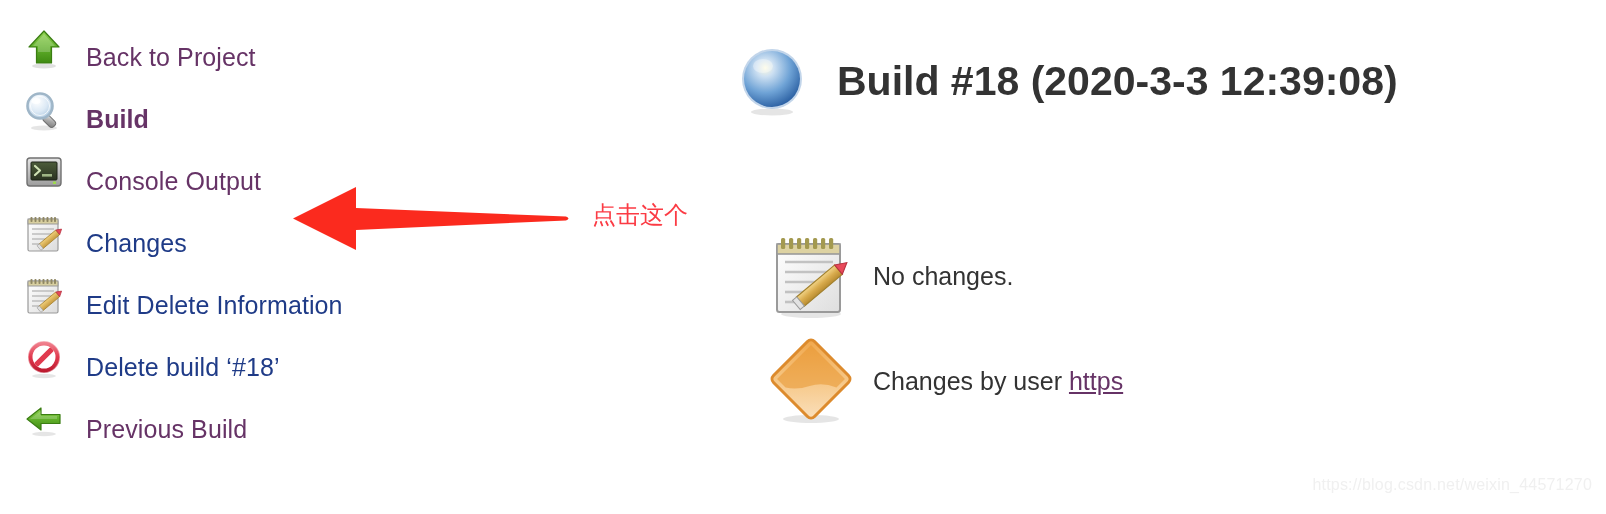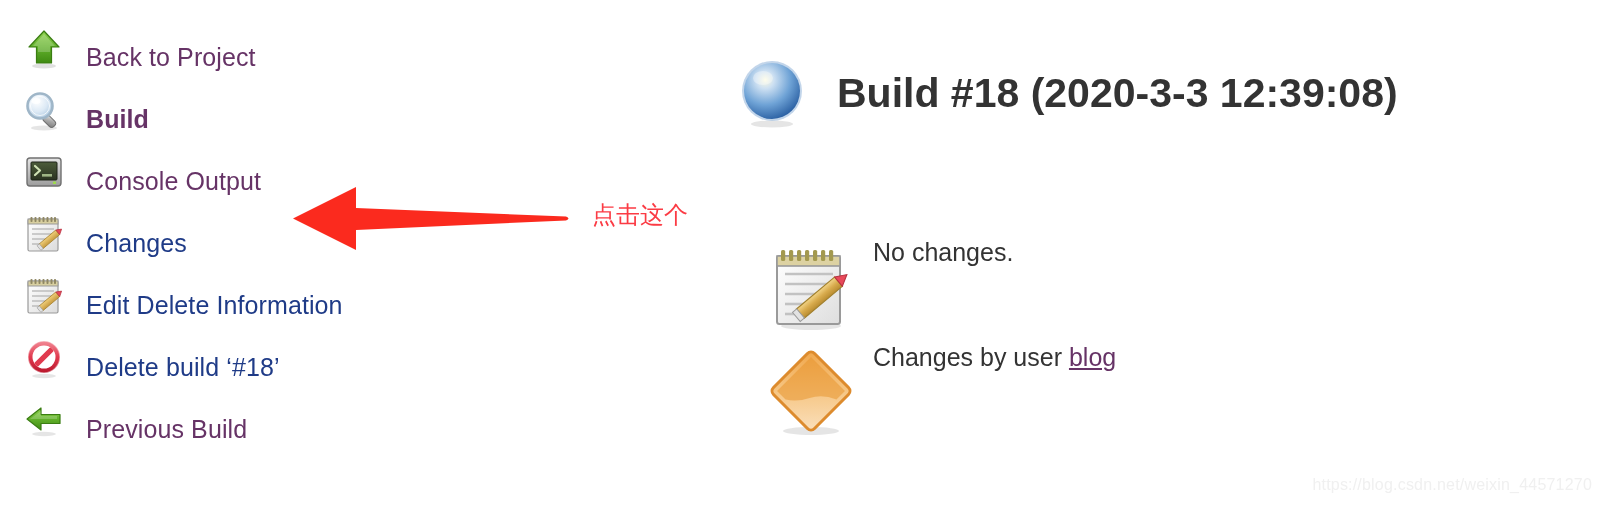--- a/index.html
+++ b/index.html
@@ -47,21 +47,21 @@
   .lnk-new     { color: #1f3b87; }
   .bold        { font-weight: bold; }
 
   
   .ico-svg { display:block; width:100%; height:100%; }
 
   
   #main {
     position: absolute;
     left: 735px;
-    top: 12px;
+    top: 0;
     width: 860px;
     height: 404px;
   }
   #build-header {
     position: absolute;
     left: 0;
     top: 44px;
     display: flex;
     align-items: center;
   }
@@ -75,21 +75,21 @@
     font-weight: bold;
     color: #333333;
     margin-left: 28px;
     white-space: nowrap;
     line-height: 1;
   }
 
   .info-row {
     position: absolute;
     display: flex;
-    align-items: flex-start;
+    align-items: center;
   }
   #row-changes { left: 28px; top: 228px; }
   #row-started { left: 28px; top: 333px; }
 
   .info-icon {
     width: 96px;
     height: 96px;
     flex: 0 0 96px;
   }
   .info-text {
@@ -389,21 +389,21 @@
               <stop offset="1" stop-color="#fae0bd"></stop>
           </linearGradient>
         </defs>
         <ellipse cx="48" cy="86" rx="28" ry="4" fill="#000" opacity="0.10"></ellipse>
         <g transform="rotate(45 48 46)">
           <rect x="19" y="17" width="58" height="58" rx="5" fill="url(#dmdG)" stroke="#dd8b2d" stroke-width="3"></rect>
           <path d="M24 22 L72 22 L72 34 Q58 40 52 52 Q46 64 36 70 L24 70 Z" fill="#e8952f" opacity="0.55"></path>
         </g>
       </svg>
     </span>
-    <span class="info-text"><span>Changes by user </span><a class="user-link" href="#">blog</a></span>
+    <span class="info-text"><span>Changes by user </span><a class="user-link" href="#">https</a></span>
   </div>
 </div>
 
 <div id="red-arrow">
   <svg class="ico-svg" viewBox="0 0 285 78" preserveAspectRatio="none">
     <path d="M5 38.5
              L68 7
              L68 28
              L278 36.5
              Q283 38.5 278 40.5

